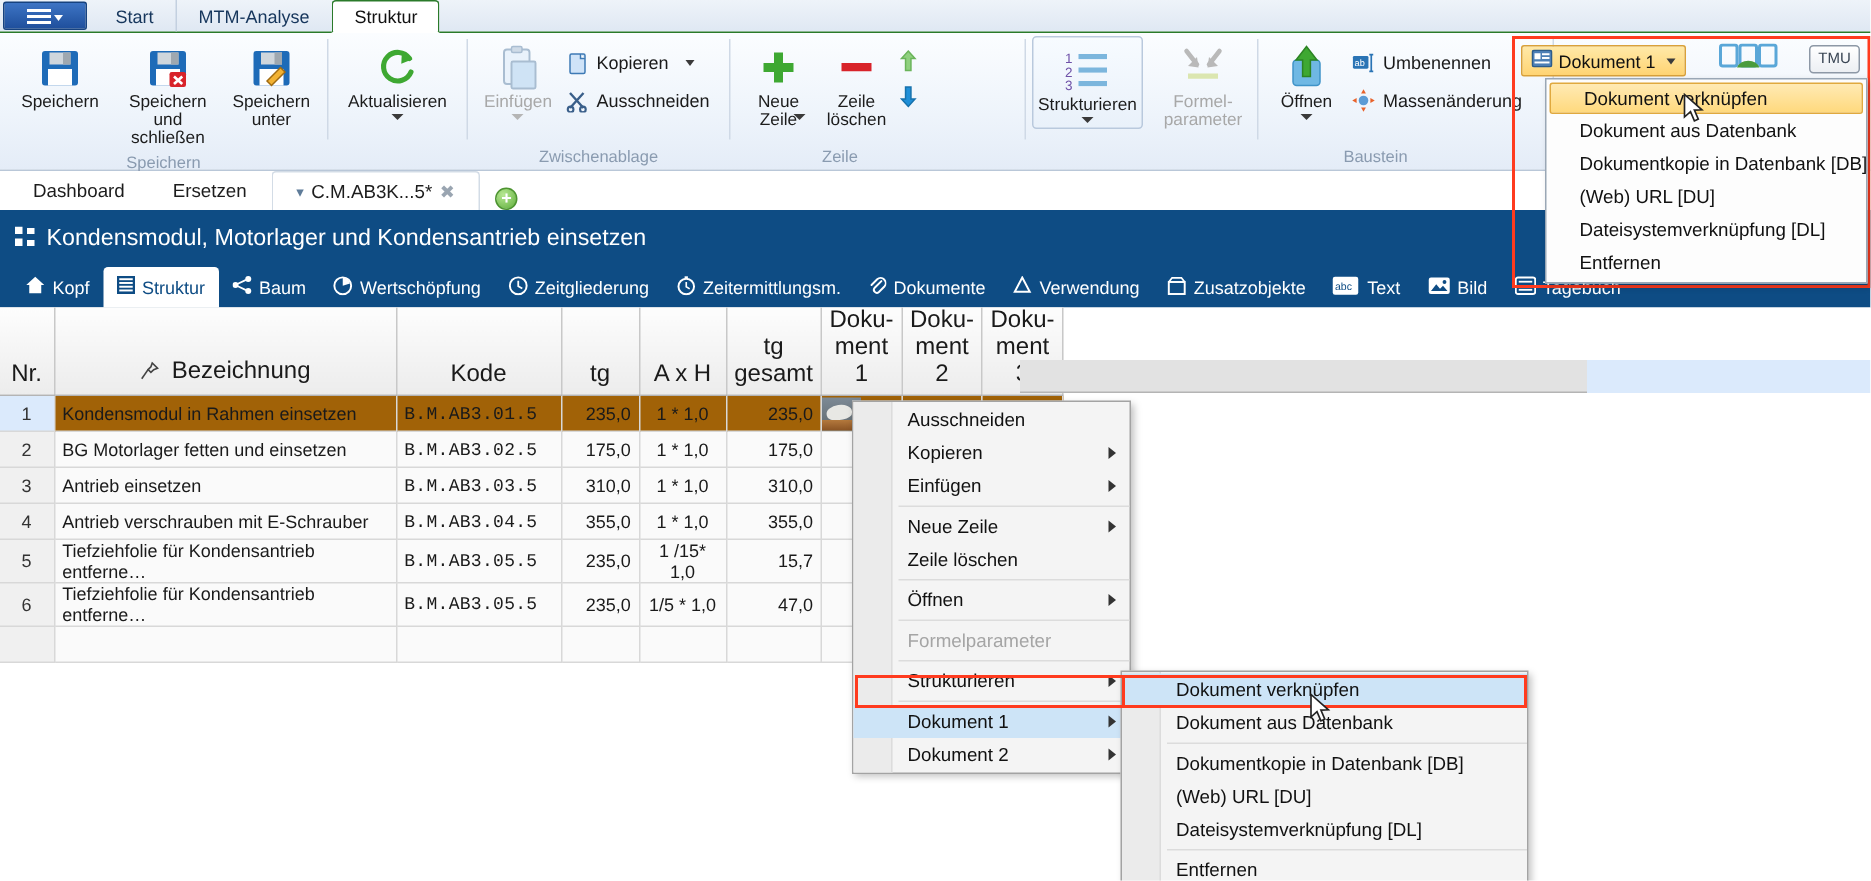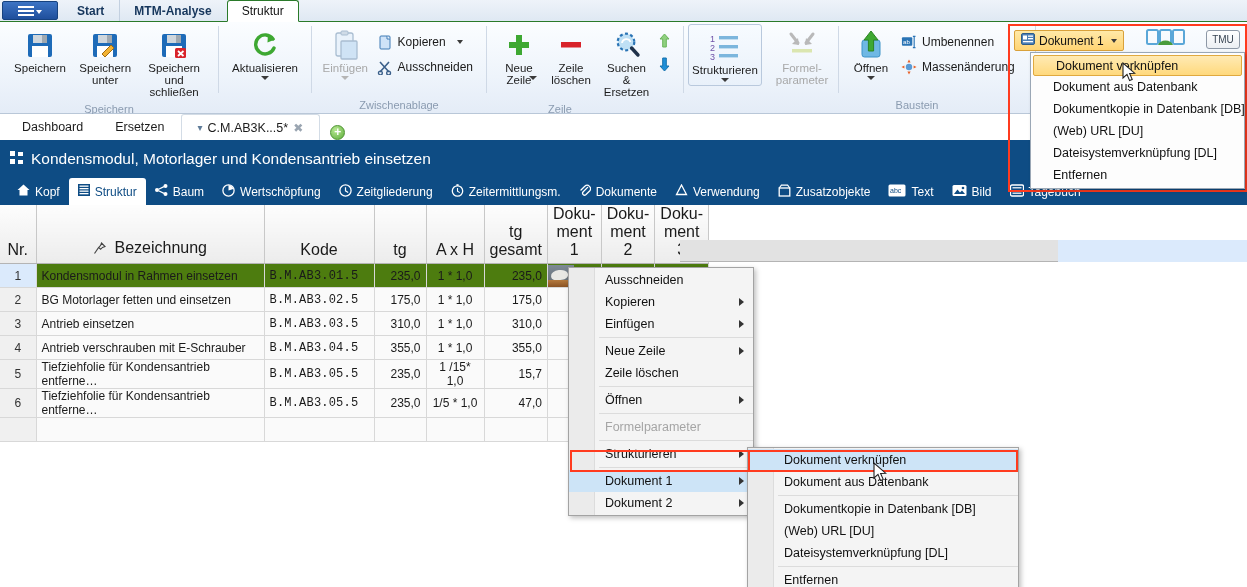--- a/index.html
+++ b/index.html
@@ -26,21 +26,21 @@
     display:flex; align-items:center; justify-content:center; gap:2px;
     cursor:pointer;
   }
   .hamburger { display:flex; flex-direction:column; gap:2px; }
   .hamburger i { display:block; width:16px; height:2px; background:#fff; }
   .tri-down { width:0;height:0;border-left:3px solid transparent;border-right:3px solid transparent;border-top:4px solid #fff; margin-top:3px;}
 
   .rtab {
     padding:0 14px; display:flex; align-items:center;
     font-size:12px; color:#16365c; cursor:pointer;
-    border-left:1px solid transparent; border-right:1px solid transparent;font-weight:bold;
+    border-left:1px solid transparent; border-right:1px solid transparent;
   }
   .rtab.sep { border-left:1px solid #c3d0e0; }
   .rtab.active {
     background:#ffffff;
     border:1px solid #2a7a2a; border-bottom:1px solid #ffffff;
     border-radius:3px 3px 0 0; margin-bottom:-1px; color:#111;
     font-weight:400;
   }
 
   .ribbon-body {
@@ -162,21 +162,21 @@
     border-right:1px solid #c8c8c8; border-bottom:1px solid #b4b4b4;
     font-size:16px; font-weight:normal; color:#1a1a1a;
     height:43px; vertical-align:bottom; padding:0 5px 4px 5px;
   }
   table.grid th.ctr { text-align:center; }
   table.grid td {
     border-right:1px solid #d8d8d8; border-bottom:1px solid #d8d8d8;
     height:24px; font-size:12px; padding:0 5px;
     background:#fafafa;
   }
-  table.grid tr.sel td { background:#4d7c0f; }
+  table.grid tr.sel td { background:#a16207; }
   td.nr { text-align:center; color:#333; background:#f0f0f0 !important; border-right:1px solid #c8c8c8;}
   tr.sel td.nr { background:#dbeafc !important; }
   td.kode { font-family:"Liberation Mono", monospace; font-size:11.5px; letter-spacing:.2px;}
   td.num { text-align:right; }
   td.ctr { text-align:center; }
   td.empty { background:#fff; height:26px; }
   .rowband-sel { position:absolute; left:1058px; top:35px; width:189px; height:22px; background:#dbeafc; }
   .hdr-ext { position:absolute; left:680px; top:35px; width:378px; height:22px; background:#e2e2e2; border-bottom:1px solid #b4b4b4;}
 
   .thumb {
@@ -237,44 +237,44 @@
         <span class="ico">
           <svg width="32" height="32" viewBox="0 0 32 32">
             <rect x="4" y="5" width="24" height="23" rx="2" fill="#1e6bb8"></rect>
             <rect x="9" y="6" width="14" height="8" fill="#cfd6dc"></rect>
             <rect x="18" y="6" width="5" height="8" fill="#9fa8b0"></rect>
             <rect x="8" y="17" width="16" height="11" fill="#ffffff"></rect>
           </svg>
         </span>
         <span class="lbl">Speichern</span>
       </div>
-      <div class="bigbtn" style="width:64px">
-        <span class="ico">
-          <svg width="32" height="32" viewBox="0 0 32 32">
-            <rect x="4" y="5" width="24" height="23" rx="2" fill="#1e6bb8"></rect>
-            <rect x="9" y="6" width="14" height="8" fill="#cfd6dc"></rect>
-            <rect x="18" y="6" width="5" height="8" fill="#9fa8b0"></rect>
-            <rect x="8" y="17" width="16" height="11" fill="#ffffff"></rect>
-            <path d="M13 25 L22 16 L25 19 L16 28 Z" fill="#f2b233" stroke="#a06b12" stroke-width="1"></path>
-          </svg>
-        </span>
-        <span class="lbl">Speichern unter</span>
-      </div>
       <div class="bigbtn" style="width:78px">
         <span class="ico">
           <svg width="32" height="32" viewBox="0 0 32 32">
             <rect x="4" y="5" width="24" height="23" rx="2" fill="#1e6bb8"></rect>
             <rect x="9" y="6" width="14" height="8" fill="#cfd6dc"></rect>
             <rect x="18" y="6" width="5" height="8" fill="#9fa8b0"></rect>
             <rect x="8" y="17" width="16" height="11" fill="#ffffff"></rect>
             <rect x="17" y="19" width="11" height="10" rx="1.5" fill="#d8232a"></rect>
             <path d="M20 22 L25.5 27 M25.5 22 L20 27" stroke="#fff" stroke-width="1.8"></path>
           </svg>
         </span>
         <span class="lbl">Speichern und schließen</span>
+      </div>
+      <div class="bigbtn" style="width:64px">
+        <span class="ico">
+          <svg width="32" height="32" viewBox="0 0 32 32">
+            <rect x="4" y="5" width="24" height="23" rx="2" fill="#1e6bb8"></rect>
+            <rect x="9" y="6" width="14" height="8" fill="#cfd6dc"></rect>
+            <rect x="18" y="6" width="5" height="8" fill="#9fa8b0"></rect>
+            <rect x="8" y="17" width="16" height="11" fill="#ffffff"></rect>
+            <path d="M13 25 L22 16 L25 19 L16 28 Z" fill="#f2b233" stroke="#a06b12" stroke-width="1"></path>
+          </svg>
+        </span>
+        <span class="lbl">Speichern unter</span>
       </div>
     </div>
     <div class="glabel">Speichern</div>
   </div>
 
   <div class="vsep"></div>
 
   <div class="rgroup" style="width:92px">
     <div class="items" style="justify-content:center">
       <div class="bigbtn" style="width:84px">
@@ -345,30 +345,20 @@
         <span class="lbl">Neue Zeile</span>
         <span class="caret" style="position:relative;left:14px;top:-12px"></span>
       </div>
       <div class="bigbtn" style="width:50px">
         <span class="ico">
           <svg width="28" height="28" viewBox="0 0 28 28">
               <rect x="4" y="11" width="20" height="5.5" fill="#d8232a"></rect>
             </svg>
         </span>
         <span class="lbl">Zeile löschen</span>
-      </div>
-      <div class="bigbtn" style="width:62px">
-        <span class="ico">
-          <svg width="30" height="30" viewBox="0 0 30 30">
-            <circle cx="14" cy="12" r="8.3" fill="#bfe0f5" stroke="#2a74b5" stroke-width="2.2" stroke-dasharray="3 2.4"></circle>
-            <path d="M10 13 a4.4 4.4 0 0 1 8.5 -1" stroke="#fff" stroke-width="1.8" fill="none"></path>
-            <path d="M19.6 18 L26 25" stroke="#20324a" stroke-width="3.4" stroke-linecap="round"></path>
-          </svg>
-        </span>
-        <span class="lbl">Suchen &amp; Ersetzen</span>
       </div>
       <div class="arrowcol">
         <span>
           <svg width="13" height="15" viewBox="0 0 13 15">
               <path d="M6.5 1 L11 6 H8.3 V14 H4.7 V6 H2 Z" fill="#8fd07f" stroke="#6ab45a"></path>
             </svg>
         </span>
         <span>
           <svg width="13" height="15" viewBox="0 0 13 15">
               <path d="M6.5 14 L11 9 H8.3 V1 H4.7 V9 H2 Z" fill="#1f8fd8" stroke="#1772ad"></path>

